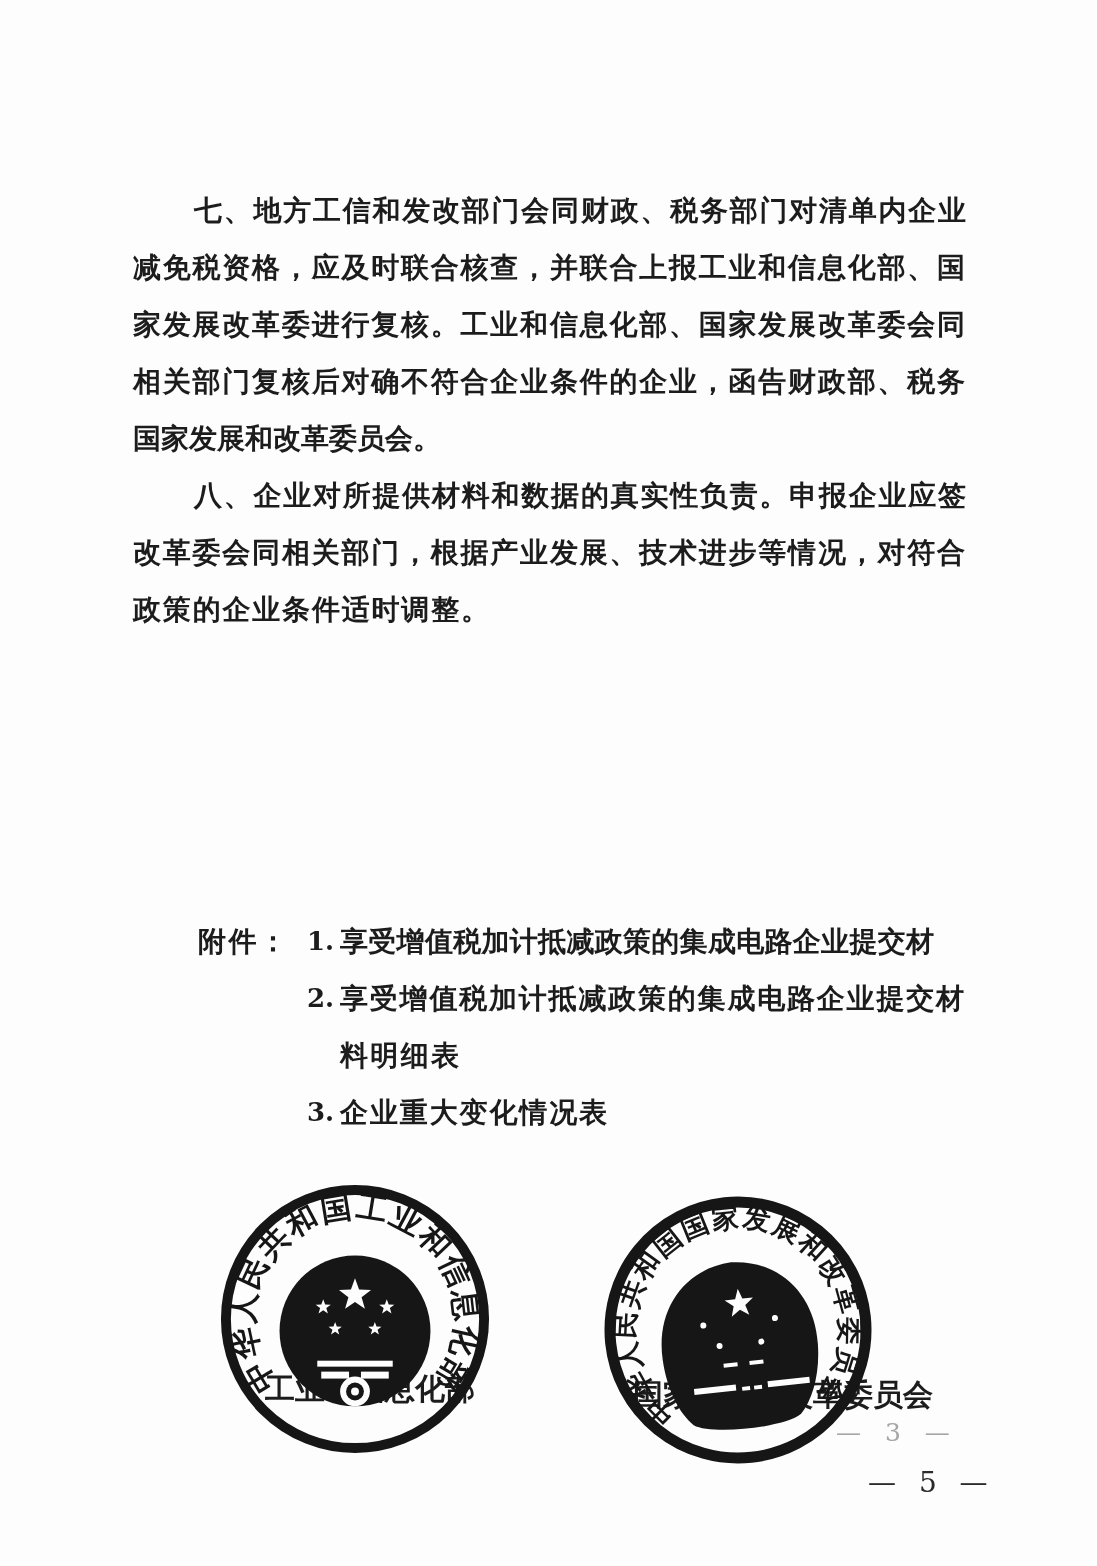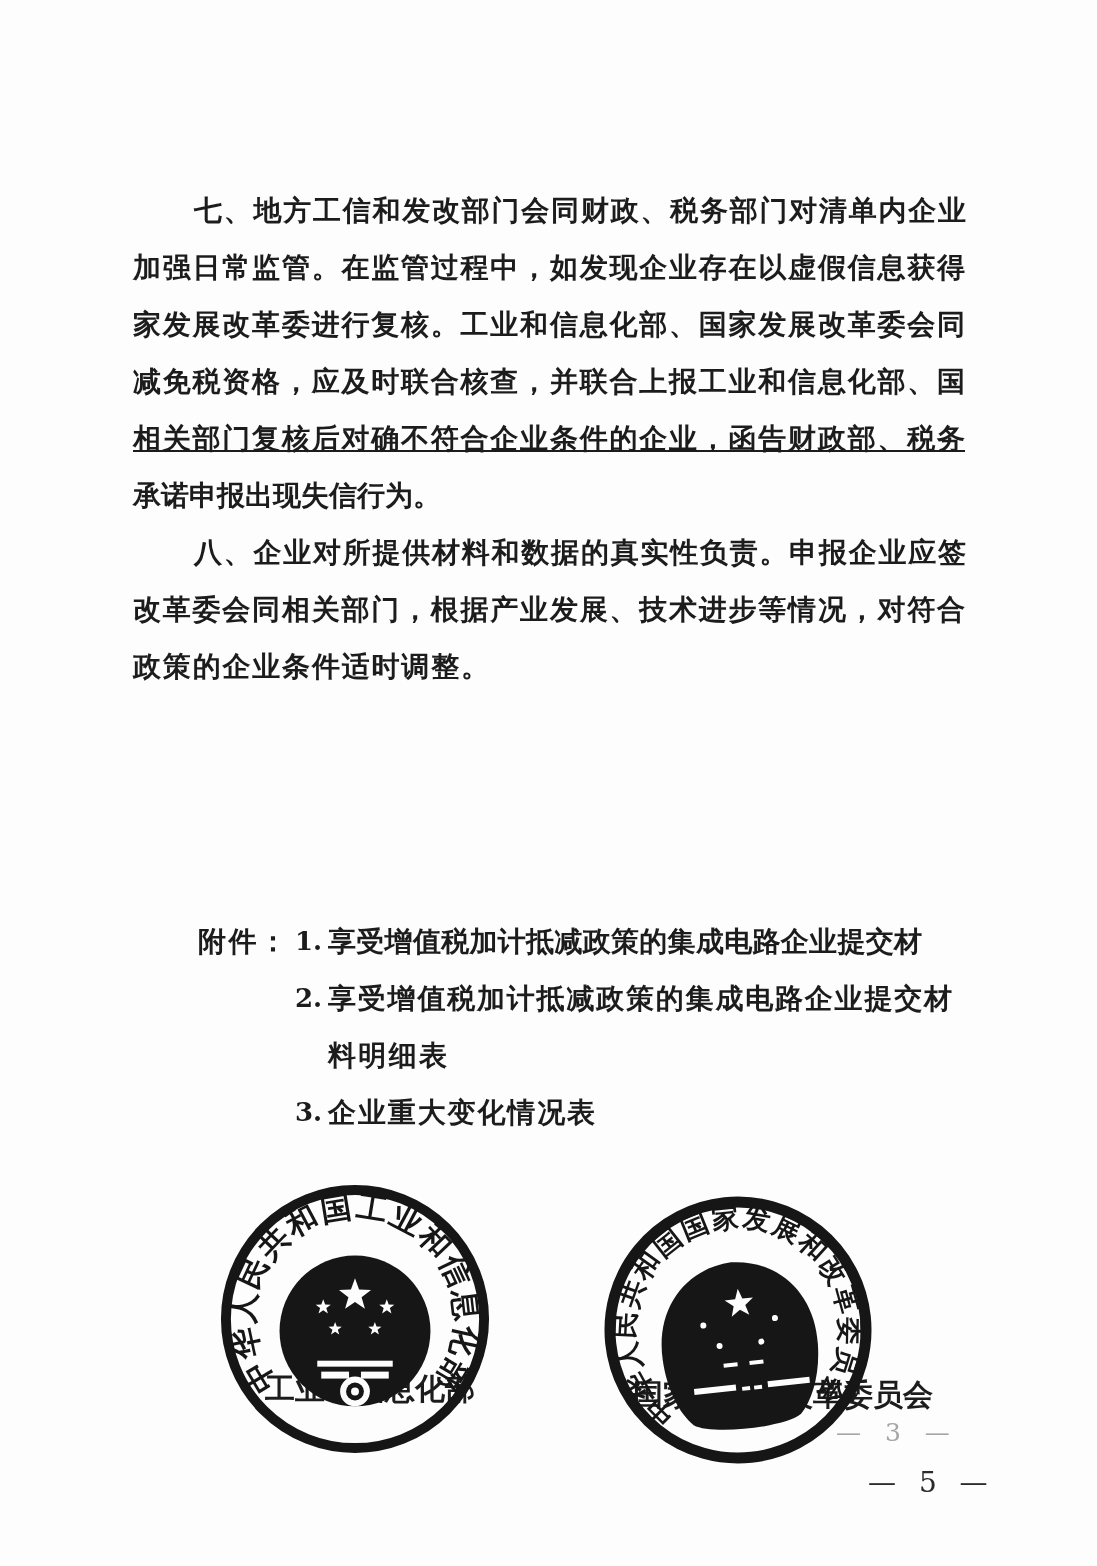--- a/index.html
+++ b/index.html
@@ -24,21 +24,21 @@
     height:57px;
     overflow:visible;
   }
   .line.indent{margin-left:61px;}
   
   .attachments{
     position:absolute;left:198px;top:913px;
     font-size:28px;line-height:57px;font-weight:600;
     display:flex;flex-direction:row;
   }
-  .att-label{flex:none;margin-right:8px;}
+  .att-label{flex:none;margin-right:20px;}
   .att-items{flex:none;}
   .att-item{display:flex;flex-direction:row;}
   .att-num{flex:none;width:33px;font-size:26px;font-weight:600;}
   .att-lines{flex:none;}
   
   .printed-name{
     position:absolute;z-index:1;
     font-size:30px;font-weight:700;line-height:34px;
   }
   .seal{position:absolute;z-index:2;}
@@ -56,25 +56,24 @@
   }
 </style>
 </head>
 <body>
 
 <div class="page">
 
   <div class="text-block">
     <div>
       <div class="line indent" style="width: 772px;">七、地方工信和发改部门会同财政、税务部门对清单内企业</div>
-      <div class="line" style="width: 832px;">加强日常监管。在监管过程中，如发现企业存在以虚假信息获得</div>
+      <div class="line" style="width: 832px;">减免税资格，应及时联合核查，并联合上报工业和信息化部、国</div>
       <div class="line" style="width: 832px;">家发展改革委进行复核。工业和信息化部、国家发展改革委会同</div>
-      <div class="line" style="width: 832px;">减免税资格，应及时联合核查，并联合上报工业和信息化部、国</div>
-      <div class="line" style="width: 832px; text-decoration: underline;">相关部门复核后对确不符合企业条件的企业，函告财政部、税务</div>
-      <div class="line short" style="width: 297px;">承诺申报出现失信行为。</div>
+      <div class="line" style="width: 832px;">相关部门复核后对确不符合企业条件的企业，函告财政部、税务</div>
+      <div class="line short" style="width: 297px;">国家发展和改革委员会。</div>
     </div>
     <div>
       <div class="line indent" style="width: 772px;">八、企业对所提供材料和数据的真实性负责。申报企业应签</div>
     </div>
     <div>
       <div class="line" style="width: 832px; font-family: Liberation Serif, serif;">改革委会同相关部门，根据产业发展、技术进步等情况，对符合</div>
       <div class="line short" style="width: 356px;">政策的企业条件适时调整。</div>
     </div>
   </div>
 

